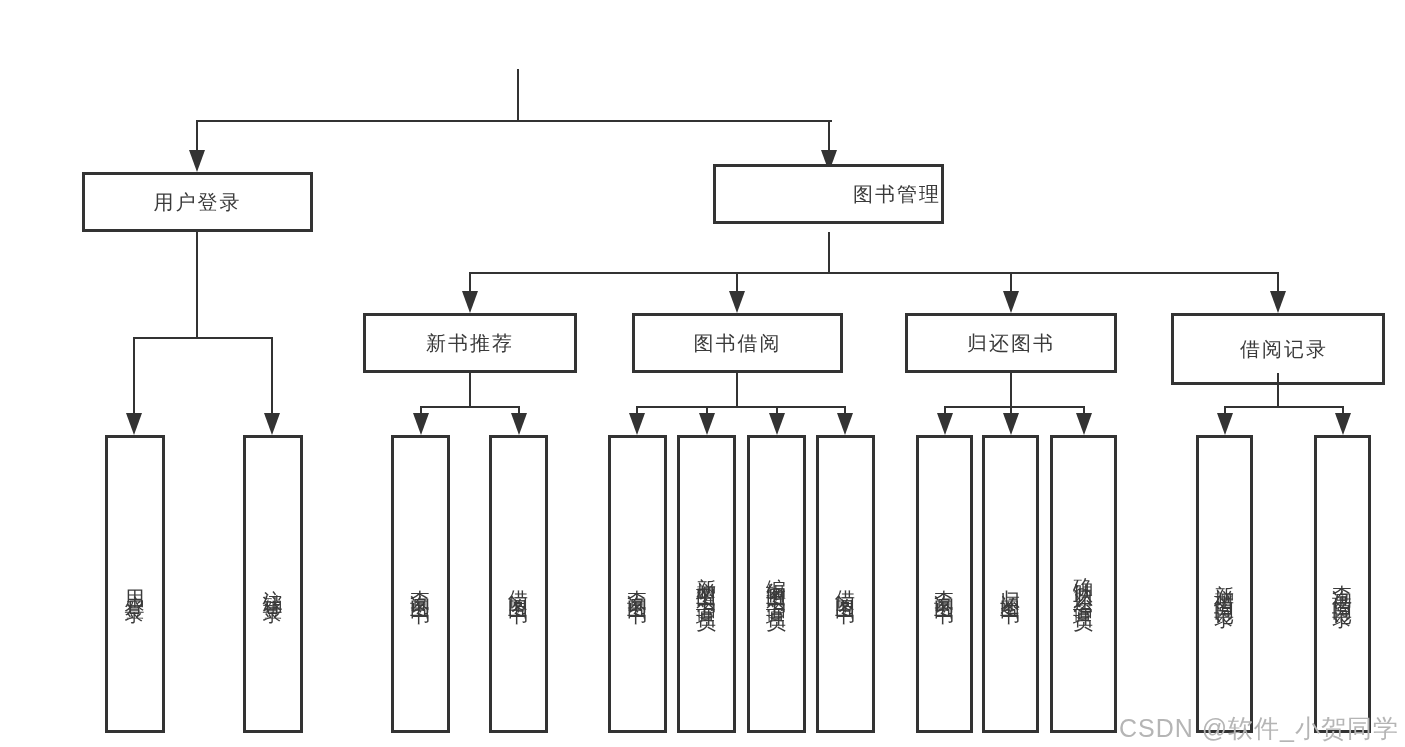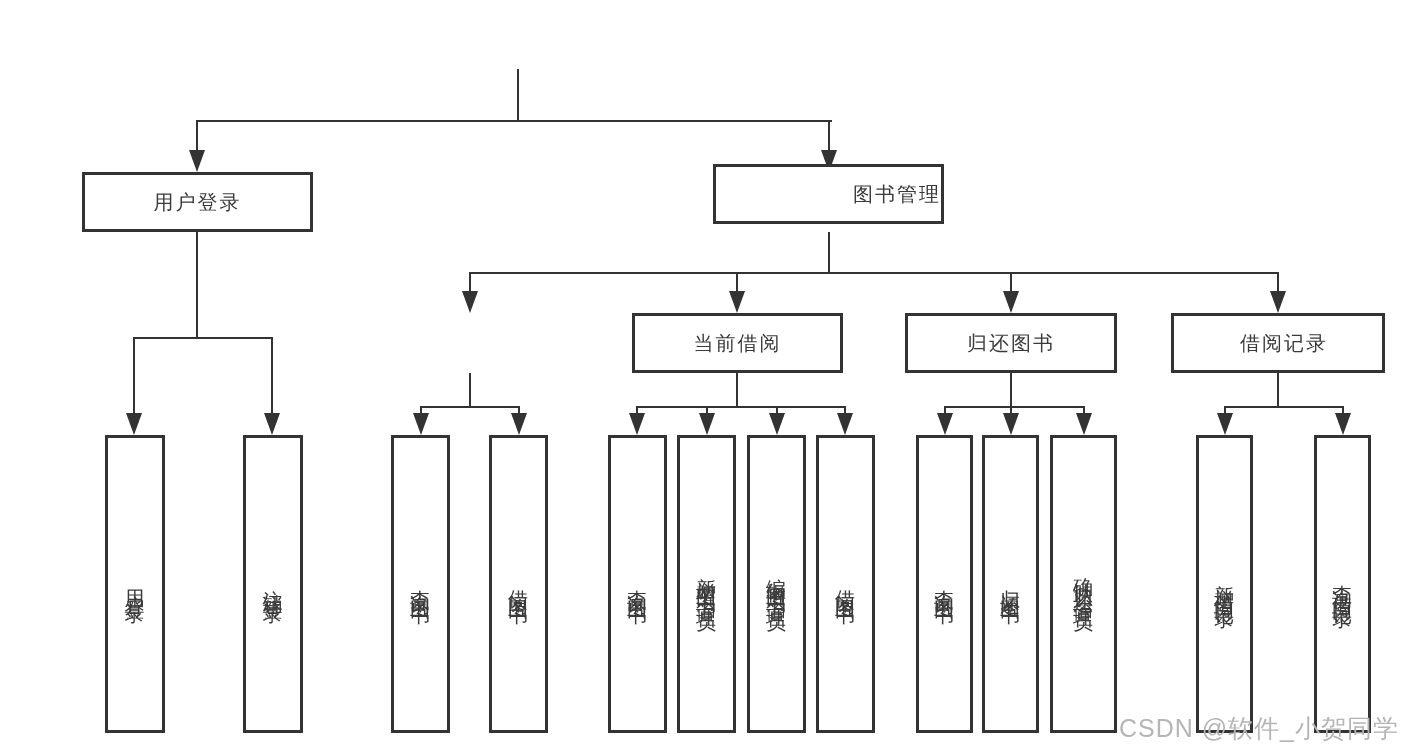--- a/index.html
+++ b/index.html
@@ -61,27 +61,30 @@
   <div class="hline" style="left:469px; top:272px; width:810px;"></div>
   <div class="vline" style="left:469px;  top:272px; height:22px;"></div>
   <div class="arrow" style="left:462px;  top:291px;"></div>
   <div class="vline" style="left:736px;  top:272px; height:22px;"></div>
   <div class="arrow" style="left:729px;  top:291px;"></div>
   <div class="vline" style="left:1010px; top:272px; height:22px;"></div>
   <div class="arrow" style="left:1003px; top:291px;"></div>
   <div class="vline" style="left:1277px; top:272px; height:22px;"></div>
   <div class="arrow" style="left:1270px; top:291px;"></div>
 
+  <div class="box hbox" style="left:363px; top:313px; width:214px; height:60px;">
+    <span>新书推荐</span>
+  </div>
   <div class="box hbox" style="left:632px; top:313px; width:211px; height:60px;">
-    <span>当前借阅</span>
+    <span>图书借阅</span>
   </div>
   <div class="box hbox" style="left:905px; top:313px; width:212px; height:60px;">
     <span>归还图书</span>
   </div>
-  <div class="box hbox" style="left:1171px; top:313px; width:214px; height:60px;padding-left:12px;">
+  <div class="box hbox" style="left:1171px; top:313px; width:214px; height:72px;padding-left:12px;">
     <span>借阅记录</span>
   </div>
 
   <div class="vline" style="left:469px; top:373px; height:33px;"></div>
   <div class="hline" style="left:420px; top:406px; width:100px;"></div>
   <div class="vline" style="left:420px; top:406px; height:12px;"></div>
   <div class="arrow" style="left:413px; top:413px;"></div>
   <div class="vline" style="left:518px; top:406px; height:12px;"></div>
   <div class="arrow" style="left:511px; top:413px;"></div>
 

